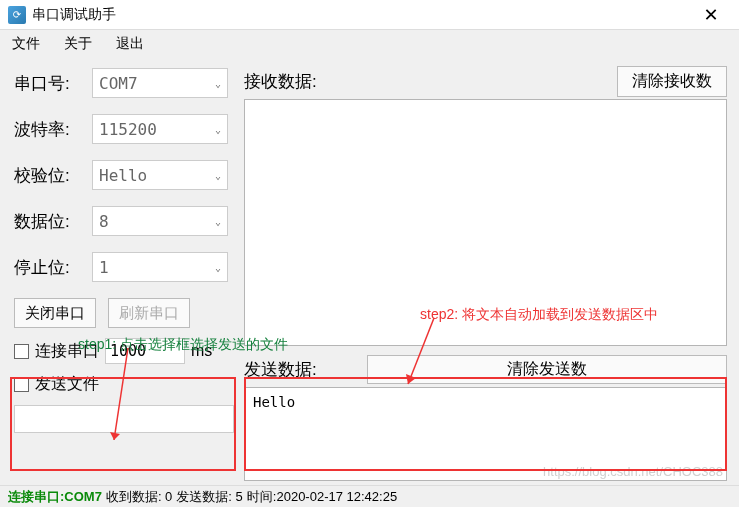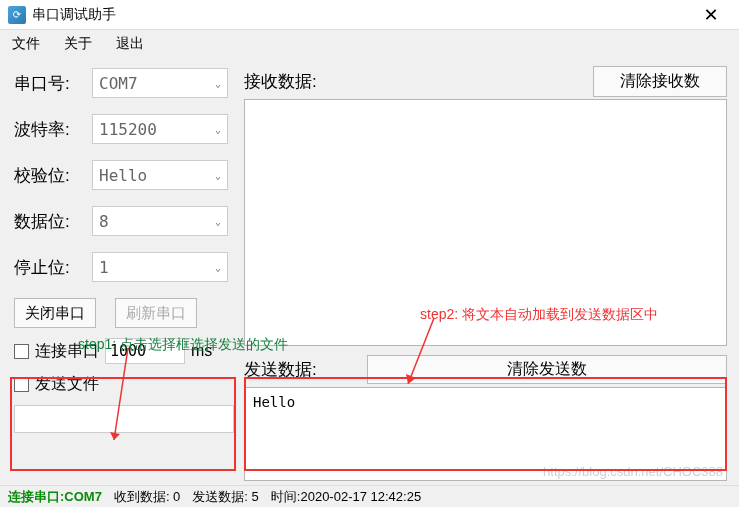--- a/index.html
+++ b/index.html
@@ -77,21 +77,21 @@
       background: #fafafa;
       border: 1px solid #bbb;
       padding: 4px 10px;
       font-size: 15px;
       font-family: inherit;
       cursor: pointer;
       height: 30px;
     }
     .btn-row {
       display: flex;
-      gap: 19px;
+      gap: 12px;
       margin-bottom: 10px;
     }
     .chk-row {
       display: flex;
       align-items: center;
       gap: 6px;
       margin-bottom: 10px;
       font-size: 16px;
     }
     .chk {
@@ -124,21 +124,21 @@
       margin-bottom: 2px;
     }
     .hdr-label {
       font-size: 17px;
       padding: 4px 0;
     }
     .hdr-spacer { flex:1; }
     .hdr-btn {
       background: #fafafa;
       border: 1px solid #bbb;
-      padding: 3px 26px;
+      padding: 3px 14px;
       font-size: 16px;
       cursor: pointer;
       font-family: Liberation Sans, sans-serif;
     }
     .recv-area {
       flex: 1;
       background: #fff;
       border: 1px solid #b5b5b5;
       margin-bottom: 8px;
     }
@@ -158,21 +158,21 @@
       font-size: 14px;
     }
     .statusbar {
       height: 22px;
       background: #f0f0f0;
       border-top: 1px solid #ddd;
       display: flex;
       align-items: center;
       padding: 0 8px;
       font-size: 13px;
-      gap: 12px;
+      gap: 4px;
     }
     .status-conn { color: #0a8a0a; font-weight: bold; }
     .watermark {
       position: absolute;
       right: 16px;
       bottom: 28px;
       font-size: 13px;
       color: rgba(160,160,160,0.5);
       pointer-events: none;
     }

